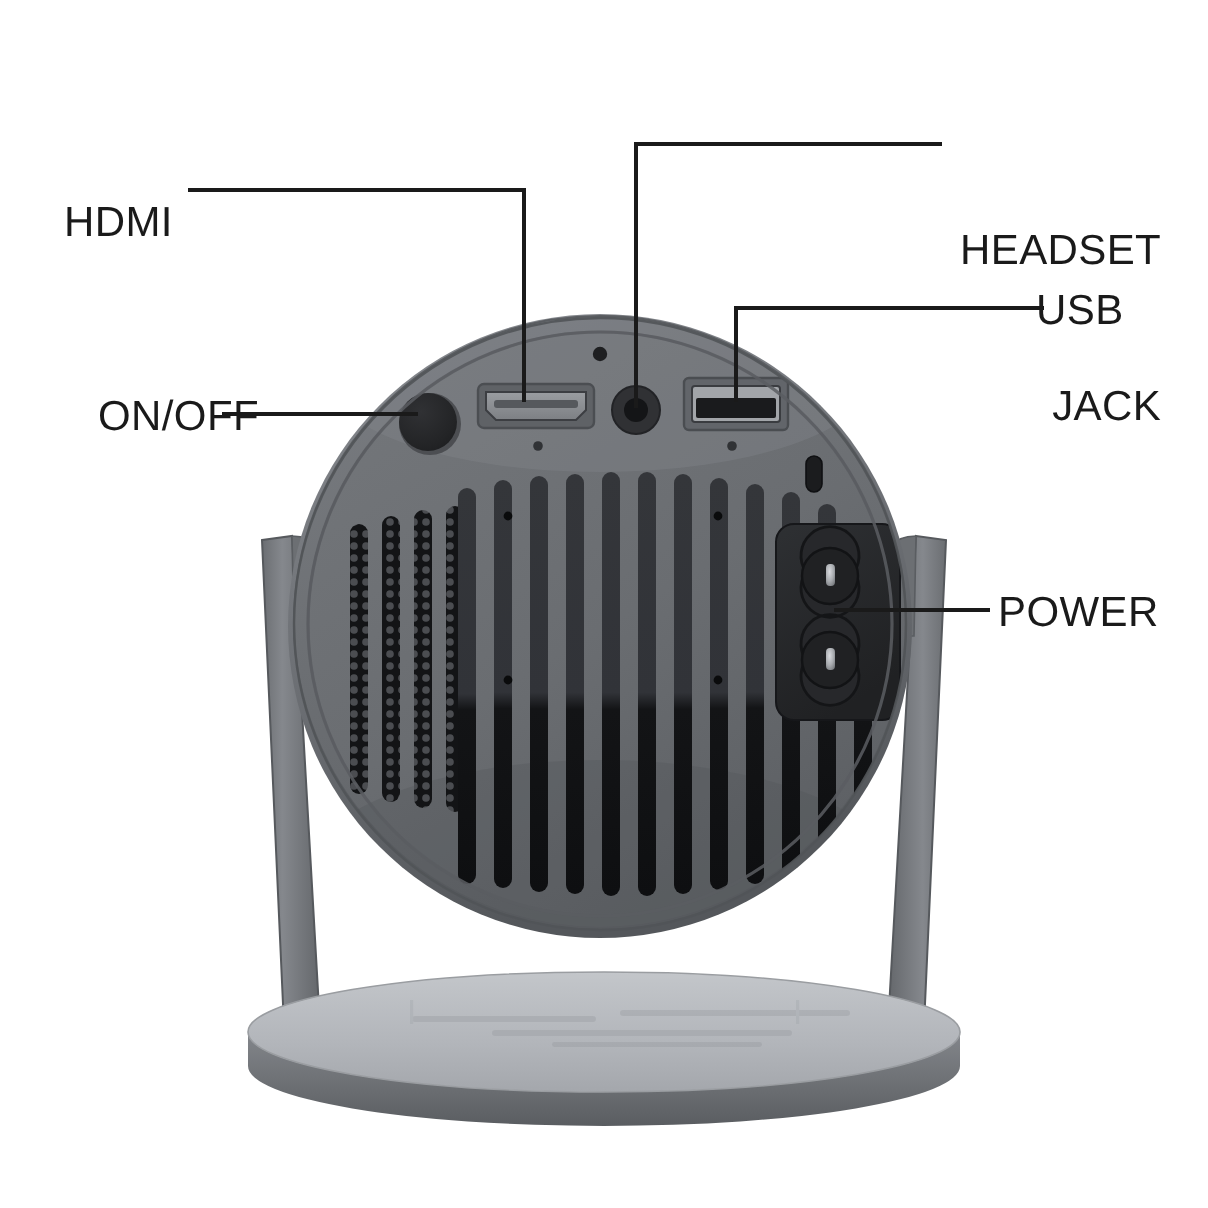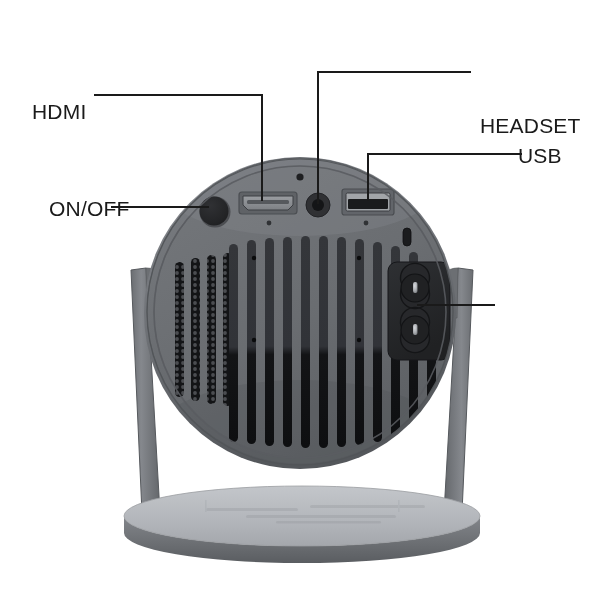--- a/index.html
+++ b/index.html
@@ -248,18 +248,20 @@
       <path d="M 494 305 L 418 305"></path>
     </g>
   </svg>
 
   <div class="callout-label" id="label-hdmi">HDMI</div>
 
   <div class="callout-label" id="label-onoff">ON/OFF</div>
 
   <div class="callout-label right-align" id="label-headset">
     <div>HEADSET</div>
+    <div>JACK</div>
   </div>
 
   <div class="callout-label" id="label-usb">USB</div>
 
+  <div class="callout-label" id="label-power">POWER</div>
 
 </div>
 
 </body></html>

